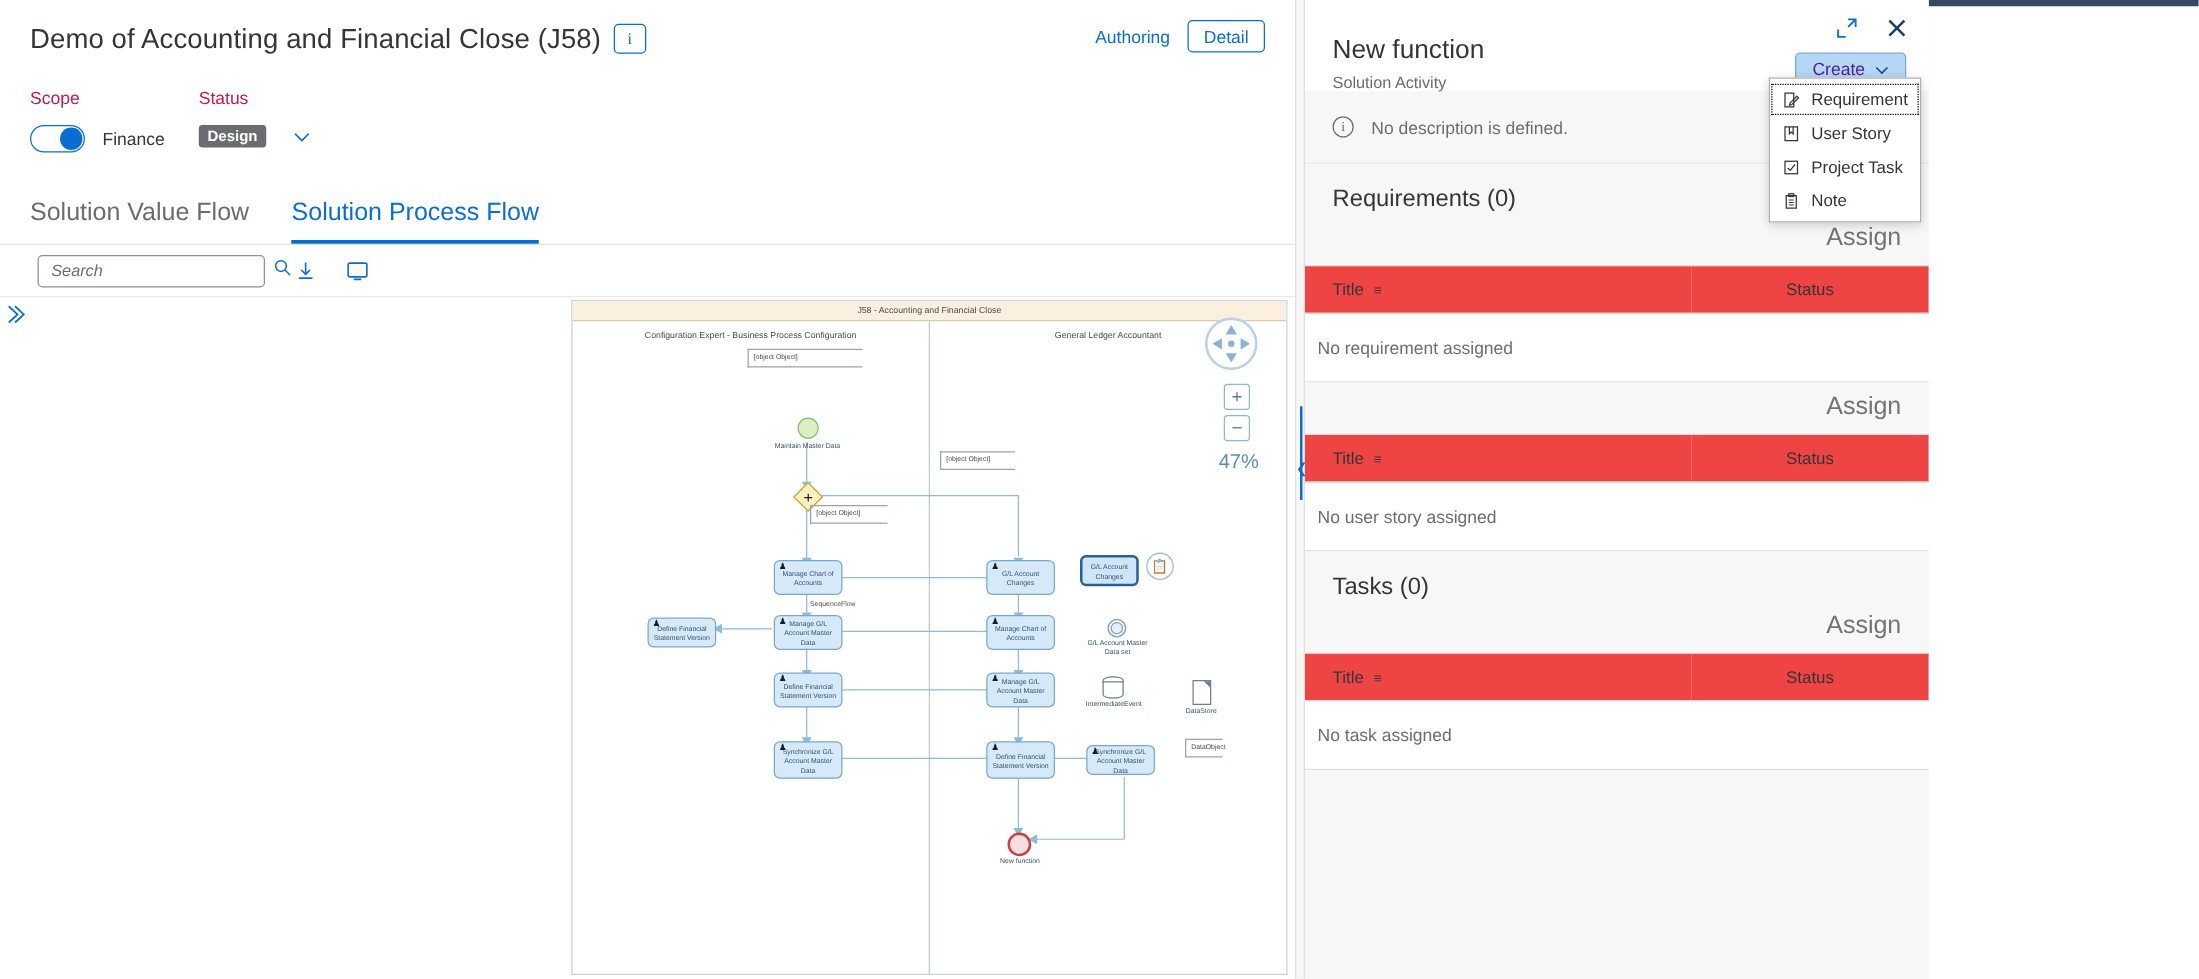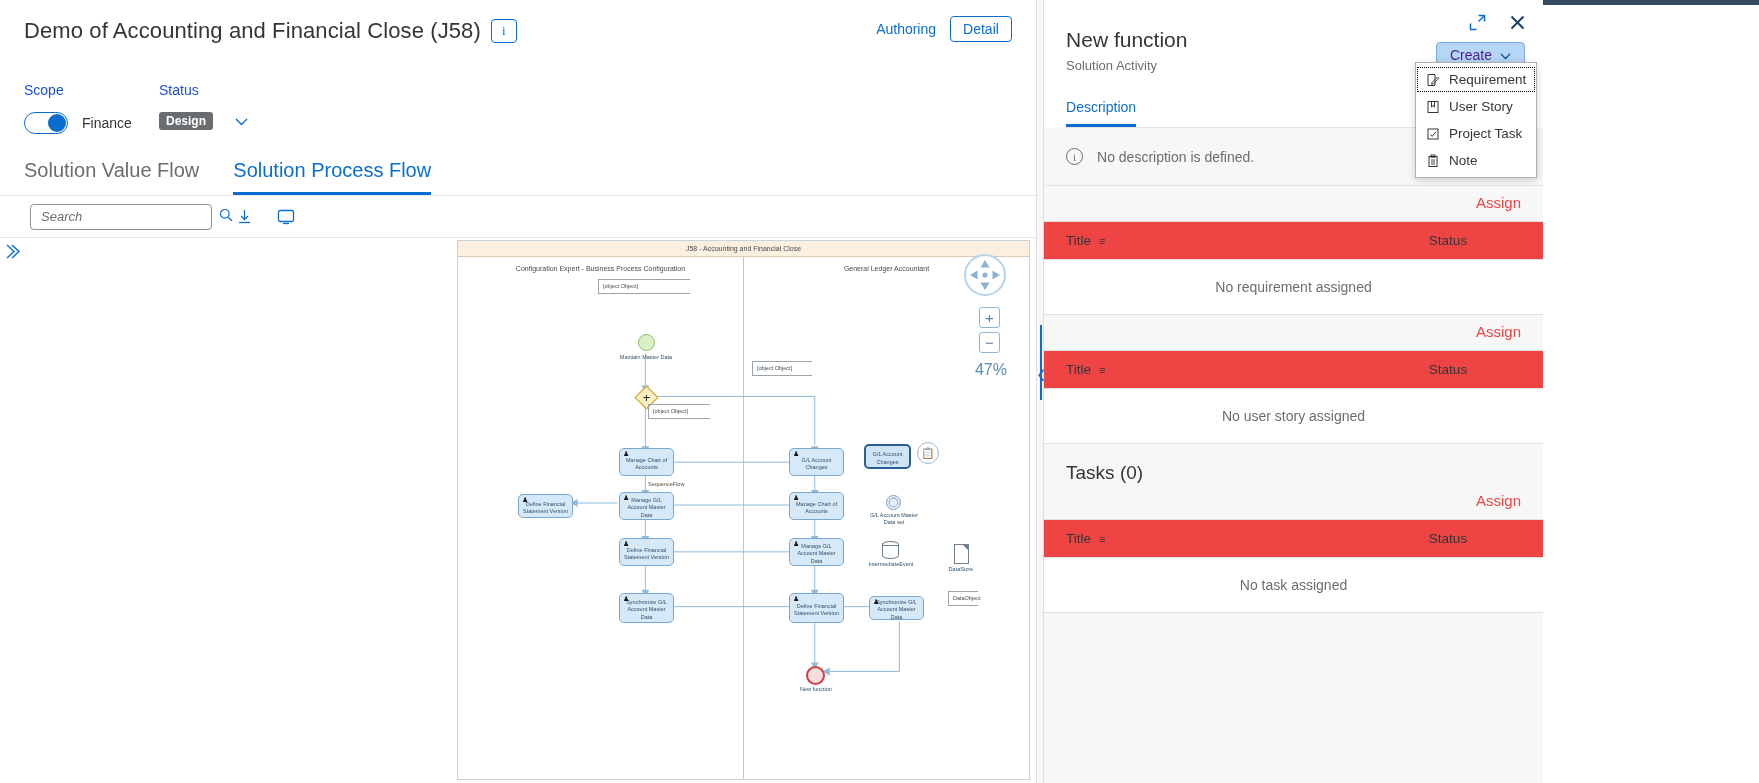--- a/index.html
+++ b/index.html
@@ -51,21 +51,21 @@
     color: #0a6ed1; font-size: 14px; cursor: pointer; background: none; border: none;
   }
   .detail-btn {
     border: 1px solid #0a6ed1; border-radius: 4px; color: #0a6ed1;
     background: #fff; font-size: 14px; padding: 4px 12px; cursor: pointer;
     font-family: "Liberation Sans", sans-serif;
   }
 
   .facets { display: flex; gap: 0; margin-top: 26px; }
   .facet { min-width: 135px; }
-  .facet-label { font-size: 14px; color: #1d4ed8; margin-bottom: 14px; margin-top: 12px; }
+  .facet-label { font-size: 14px; color: #be185d; margin-bottom: 14px; }
   .facet-value-row { display: flex; align-items: center; gap: 14px; text-align: center; }
 
   .toggle {
     width: 44px; height: 22px; border-radius: 12px;
     background: #ffffff; border: 1px solid #0a6ed1;
     position: relative; cursor: pointer;
   }
   .toggle .knob {
     position: absolute; top: 1px; right: 1px;
     width: 18px; height: 18px; border-radius: 50%; background: #0a6ed1;
@@ -285,31 +285,31 @@
   .desc-text { font-size: 14px; color: #6a6d70; }
 
   .section { background: #f7f7f7; }
   .section-head {
     padding: 18px 22px 0 22px; font-size: 19px; color: #32363a;
   }
   .assign-row {
     display: flex; justify-content: flex-end; padding: 8px 22px 10px 22px;
     border-bottom: 1px solid #e0e0e0;
   }
-  .assign-link { color: #ef4444; font-size: 15px; cursor: pointer; }
+  .assign-link { color: #737373; font-size: 20px; cursor: pointer; }
   .tbl { width: 100%; border-collapse: collapse; background: #fff; }
   .tbl th {
     background: #ef4444; font-size: 13.5px; color: #32363a; font-weight: 400;
     padding: 11px 22px; border-bottom: 1px solid #e0e0e0;
   }
   .tbl th.c-title { text-align: left; }
   .tbl th.c-status { text-align: center; width: 190px; }
   .sortico { margin-left: 8px; color: #32363a; font-size: 11px; }
   .tbl td {
-    background: #fff; font-size: 14px; color: #6a6d70; text-align: center;
+    background: #fff; font-size: 14px; color: #6a6d70; text-align: left;
     padding: 19px 10px; border-bottom: 1px solid #e0e0e0;
   }
 
   
   .menu {
     position: absolute; top: 62px; right: 6px; width: 122px;
     background: #fff; border: 1px solid #b0b0b0;
     box-shadow: 0 2px 8px rgba(0,0,0,0.18); z-index: 50; padding: 3px 0;
   }
   .menu-item {
@@ -539,31 +539,29 @@
 
       <div class="create-btn">
         <span>Create</span>
         <span>
           <svg width="11" height="7" viewBox="0 0 11 7">
               <path d="M1 1 L5.5 5.5 L10 1" stroke="#0a4f94" stroke-width="1.3" fill="none"></path>
             </svg>
         </span>
       </div>
 
-      <div class="sp-tabs">
-        <div class="sp-tab">Description</div>
-      </div>
     </div>
 
     <div class="desc-block">
       <span class="info-circ">i</span>
       <span class="desc-text">No description is defined.</span>
     </div>
 
     <div class="section">
+      <div class="section-head">Requirements (0)</div>
       <div class="assign-row">
         <span class="assign-link">Assign</span>
       </div>
       <table class="tbl">
         <thead>
             <tr>
           <th class="c-title"><span>Title</span><span class="sortico">≡</span></th>
           <th class="c-status">Status</th>
         </tr>
           </thead>

